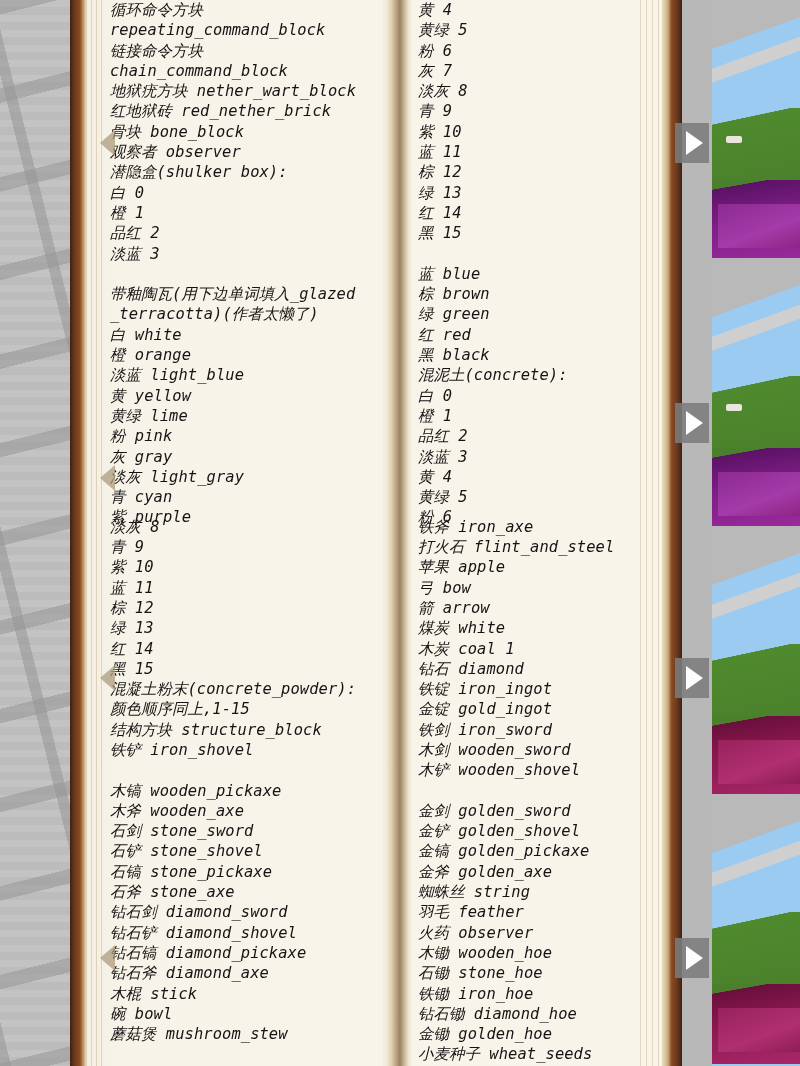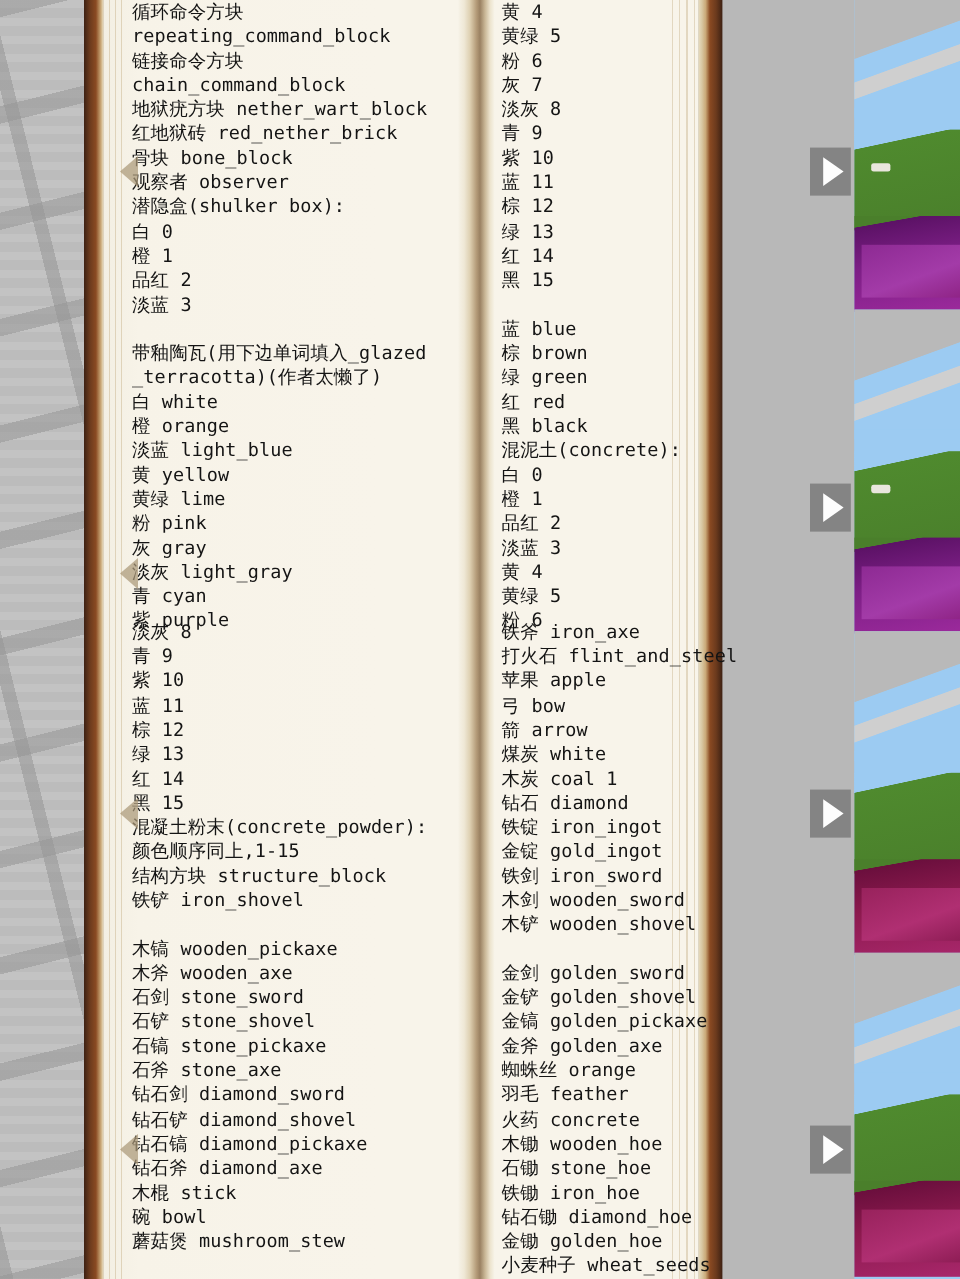--- a/index.html
+++ b/index.html
@@ -60,21 +60,21 @@
     background:linear-gradient(160deg,#8d2a93 0%,#a33ba8 60%,#8f2486 100%);
   }
   .tile.alt .purple{
     background:linear-gradient(170deg,#4a7f2b 0%,#4a7f2b 10%,#6b0f3d 10.5%,#8c1a4e 48%,#a8276b 100%);
   }
   .tile.alt .purple2{
     background:linear-gradient(160deg,#98225c 0%,#b02f72 60%,#8e1d55 100%);
   }
 
   
-  #book{position:absolute;left:70px;top:0;width:532px;height:1066px;}
+  #book{position:absolute;left:70px;top:0;width:612px;height:1066px;font-style:italic;}
   .book-edge-l{
     position:absolute;left:0;top:0;width:16px;height:1066px;
     background:linear-gradient(90deg,#3d2113 0%,#6b3a1d 30%,#8a4a22 62%,#caa978 88%,#e8dcc0 100%);
   }
   .book-edge-r{
     position:absolute;right:0;top:0;width:20px;height:1066px;
     background:linear-gradient(90deg,#e8dcc0 0%,#d9c9a4 14%,#caa978 30%,#8a4a22 48%,#6b3a1d 74%,#3d2113 100%);
   }
   .page-field{
     position:absolute;left:16px;top:0;right:20px;height:1066px;
@@ -278,23 +278,23 @@
       <div class="line">铁锭 iron_ingot</div>
       <div class="line">金锭 gold_ingot</div>
       <div class="line">铁剑 iron_sword</div>
       <div class="line">木剑 wooden_sword</div>
       <div class="line">木铲 wooden_shovel</div>
       <div class="line blank"></div>
       <div class="line">金剑 golden_sword</div>
       <div class="line">金铲 golden_shovel</div>
       <div class="line">金镐 golden_pickaxe</div>
       <div class="line">金斧 golden_axe</div>
-      <div class="line">蜘蛛丝 orange</div>
+      <div class="line">蜘蛛丝 string</div>
       <div class="line">羽毛 feather</div>
-      <div class="line">火药 concrete</div>
+      <div class="line">火药 observer</div>
       <div class="line">木锄 wooden_hoe</div>
       <div class="line">石锄 stone_hoe</div>
       <div class="line">铁锄 iron_hoe</div>
       <div class="line">钻石锄 diamond_hoe</div>
       <div class="line">金锄 golden_hoe</div>
       <div class="line">小麦种子 wheat_seeds</div>
     </div>
 
   <div id="nav-holder">
       <div class="arrow-prev" style="left: 26px; top: 130px;">

